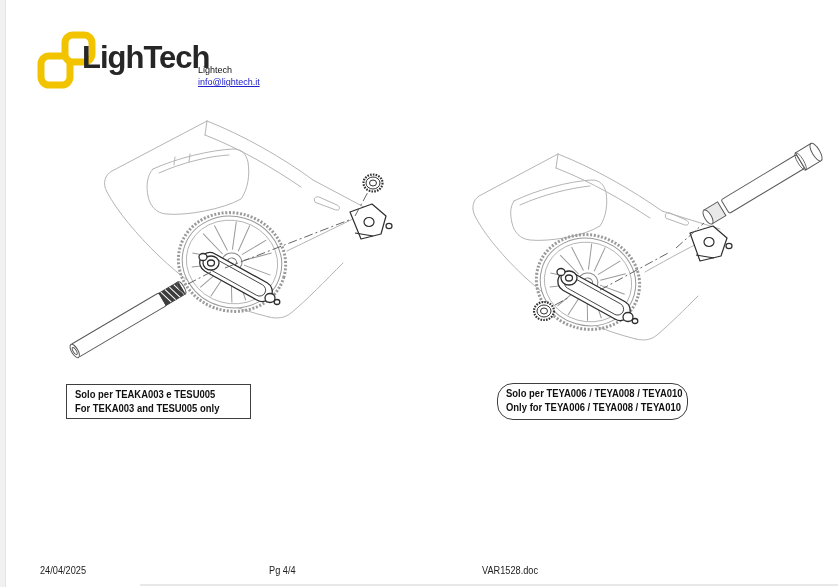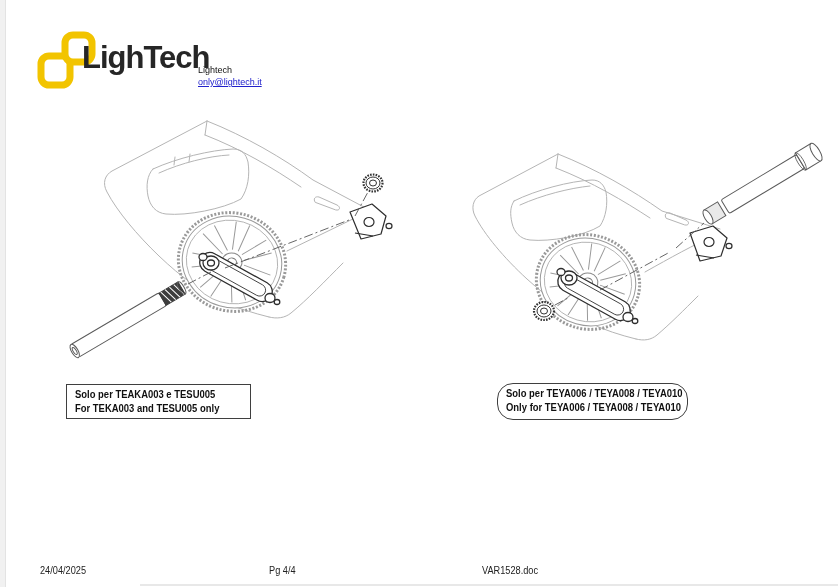--- a/index.html
+++ b/index.html
@@ -53,21 +53,21 @@
 
   <div class="page-edge-left"></div>
 
   <svg class="logo-mark" width="64" height="60" viewBox="0 0 64 60">
     <rect x="5" y="26" width="29" height="29" rx="8" fill="none" stroke="#F2C400" stroke-width="7"></rect>
     <rect x="29" y="5" width="27" height="27" rx="8" fill="#ffffff" stroke="#F2C400" stroke-width="7"></rect>
   </svg>
   <div class="brand-wordmark">LighTech</div>
   <div class="contact-block">
     <div>Lightech</div>
-    <a>only@lightech.it</a>
+    <a>info@lightech.it</a>
   </div>
 
   <svg class="fig-left" width="340" height="270" viewBox="0 0 340 270">
 
     <g stroke="#b5b5b5" fill="none" stroke-width="1" stroke-linejoin="round" stroke-linecap="round">
       <path d="M152,16 L57,66 C50,70 47,78 52,87 C62,106 82,130 104,151 C126,172 148,188 168,197 C182,203 198,208 214,212"></path>
       <path d="M152,16 C190,31 228,53 258,75 L322,109"></path>
       <path d="M150,30 C186,44 218,63 246,82"></path>
       <path d="M152,16 L150,30"></path>
       <path d="M98,64 C122,53 156,45 178,44 C187,44 191,49 193,57 C195,70 193,84 186,94 C168,104 132,111 111,109 C101,108 95,101 93,91 C91,81 92,70 98,64 Z"></path>

